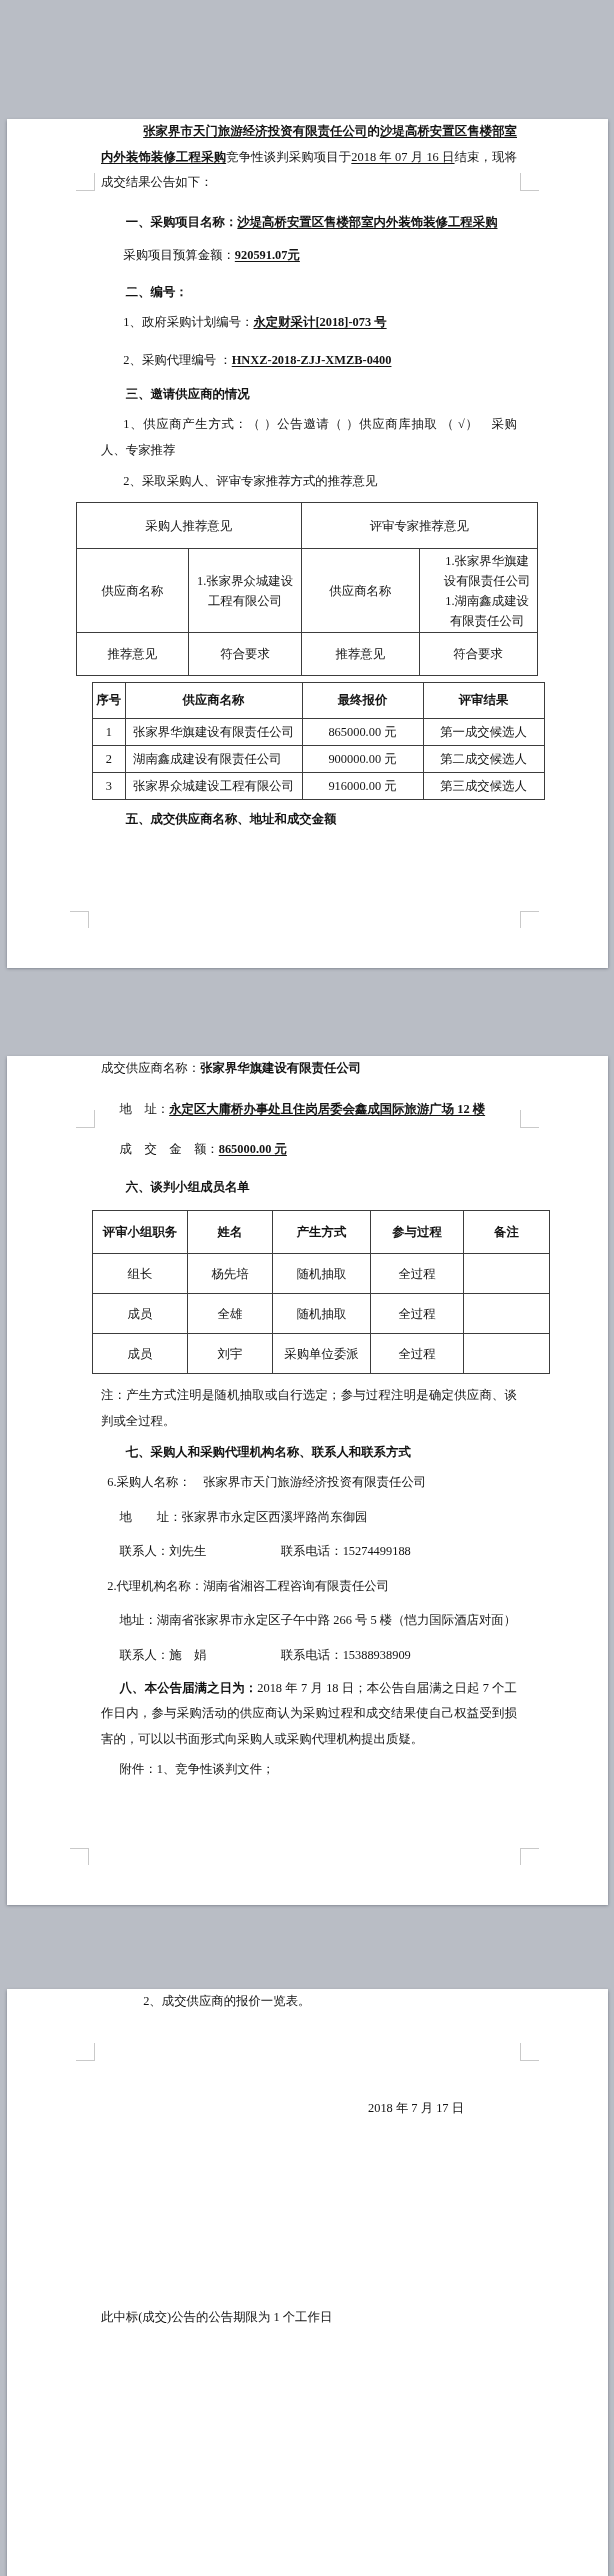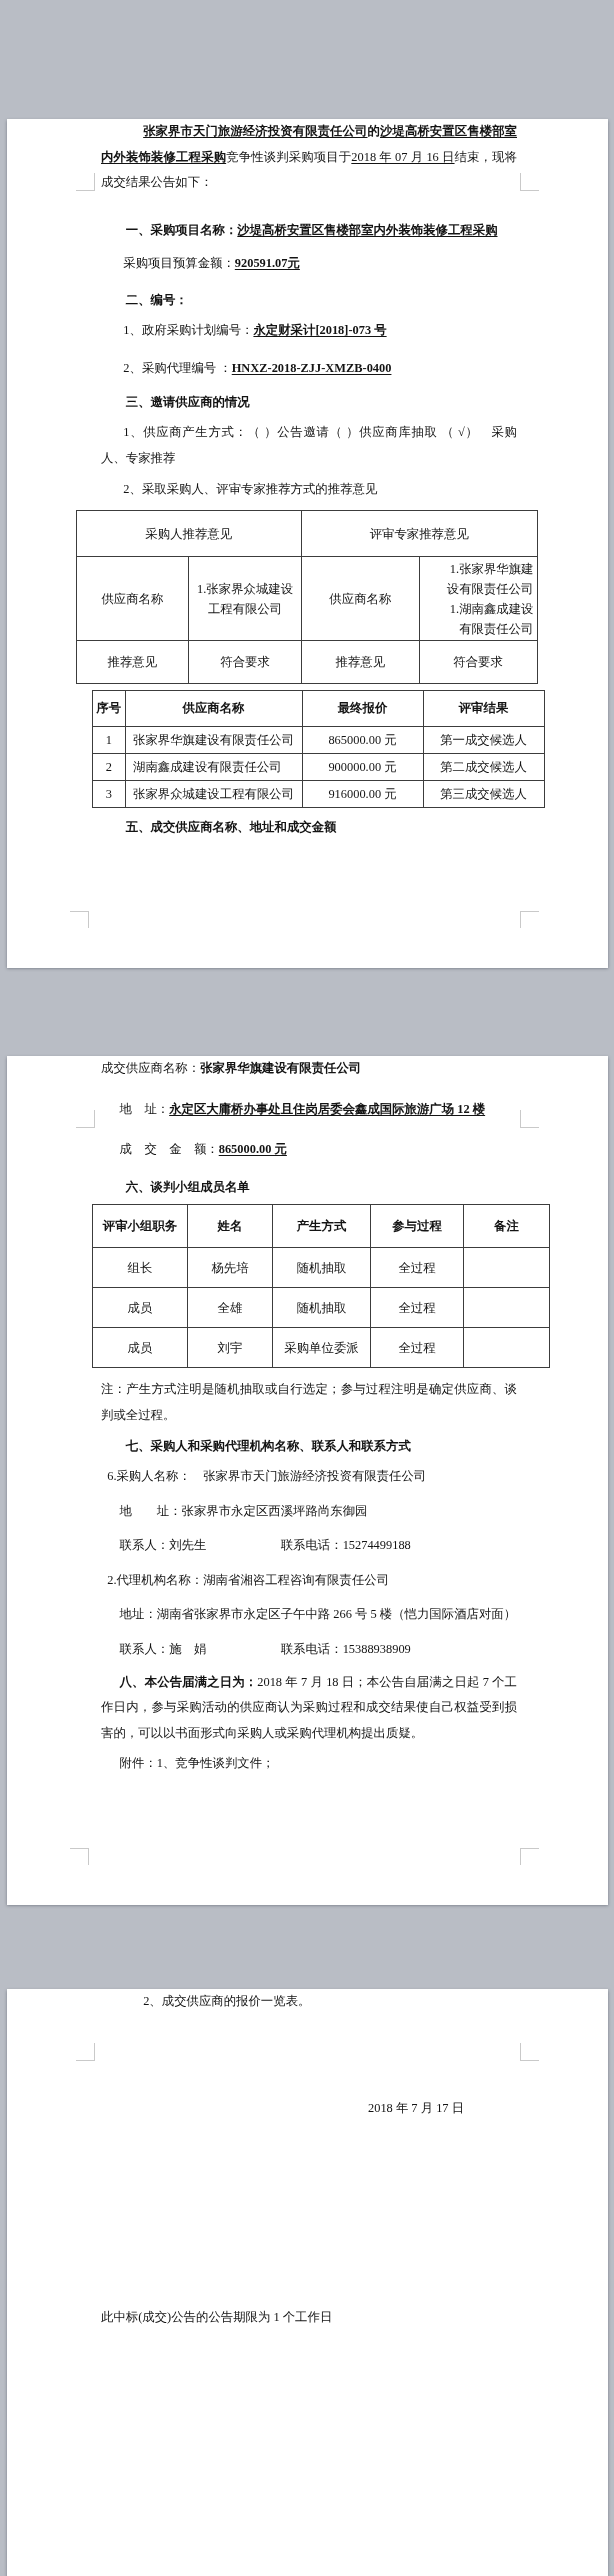--- a/index.html
+++ b/index.html
@@ -34,38 +34,38 @@
   u{text-decoration:underline;text-underline-offset:2.2px;}
   .h{font-weight:bold;text-indent:2em;}
   .ind-intro{text-indent:3.4em;}
   .ind-2{text-indent:1.8em;}
   .ind-15{text-indent:1.5em;}
   .ind-05{text-indent:0.5em;}
   .ind-35{text-indent:3.4em;}
   .mt140{margin-top:105px;} .mt118{margin-top:88px;} .mt112{margin-top:84px;}
   .mt108{margin-top:81px;} .mt246{margin-top:184px;}
   .mt20{margin-top:15px;} .mt16{margin-top:12px;}
-  .mt14{margin-top:22px;} .mt12{margin-top:9px;} .mt10{margin-top:7.5px;}
+  .mt14{margin-top:14px;} .mt12{margin-top:9px;} .mt10{margin-top:7.5px;}
   .mt8{margin-top:6px;}  .mt6{margin-top:4.5px;}
 
   table{border-collapse:collapse;table-layout:fixed;font-size:12.4px;}
   td{border:0.7px solid #3c3c3c;text-align:center;vertical-align:middle;
      padding:1.5px 3px;line-height:20px;overflow:hidden;}
   .t1{width:462px;margin:7.5px 0 0 -25.5px;}
   .t1 .c1{width:60px;} .t1 .c2{width:148px;} .t1 .c3{width:63px;} .t1 .c4{width:184px;}
   .t1 .hrow td{height:42px;}
   .t1 .srow td{height:67px;}
   .t1 .orow td{height:39px;}
-  .t1 .left{text-align:right;padding-left:21px;}
+  .t1 .left{text-align:center;padding-left:21px;}
   .t2{width:430px;margin:6px 0 0 -9px;}
   .t2 .c1{width:25.5px;} .t2 .c2{width:170px;} .t2 .c3{width:114px;} .t2 .c4{width:114px;}
   .t2 .hrow td{height:31.5px;font-weight:bold;line-height:18px;}
   .t2 .drow td{height:23px;}
   .t2 .name{text-align:left;padding-left:7.5px;}
-  .t3{width:430px;margin:4px 0 0 -9px;}
+  .t3{width:430px;margin:10px 0 0 -9px;}
   .t3 .c1{width:88px;} .t3 .c2{width:78px;} .t3 .c3{width:91px;} .t3 .c4{width:86px;} .t3 .c5{width:79px;}
   .t3 .hrow td{height:39px;font-weight:bold;}
   .t3 .drow td{height:36px;}
   .date-line{padding-left:267px;}
 </style>
 </head>
 <body>
 
 <div class="pages">
 

